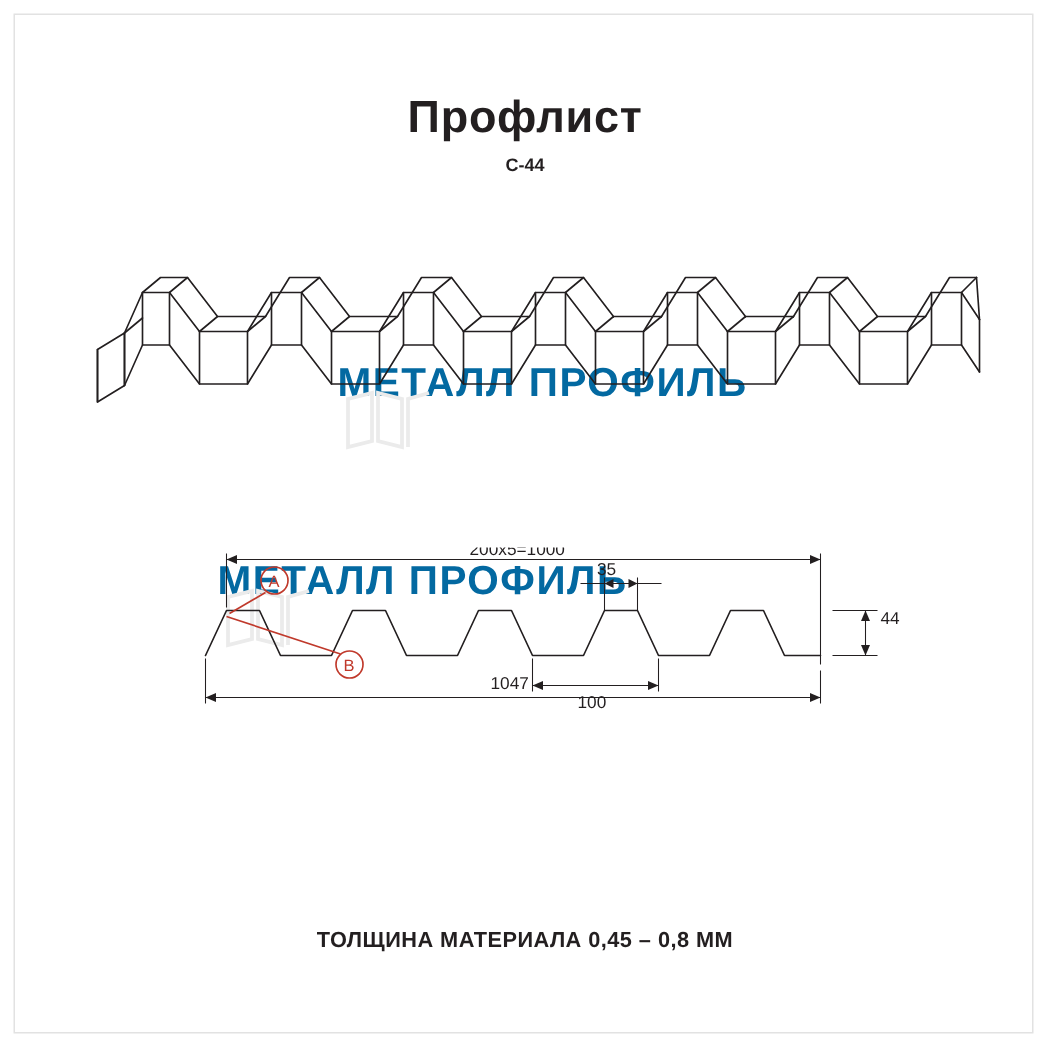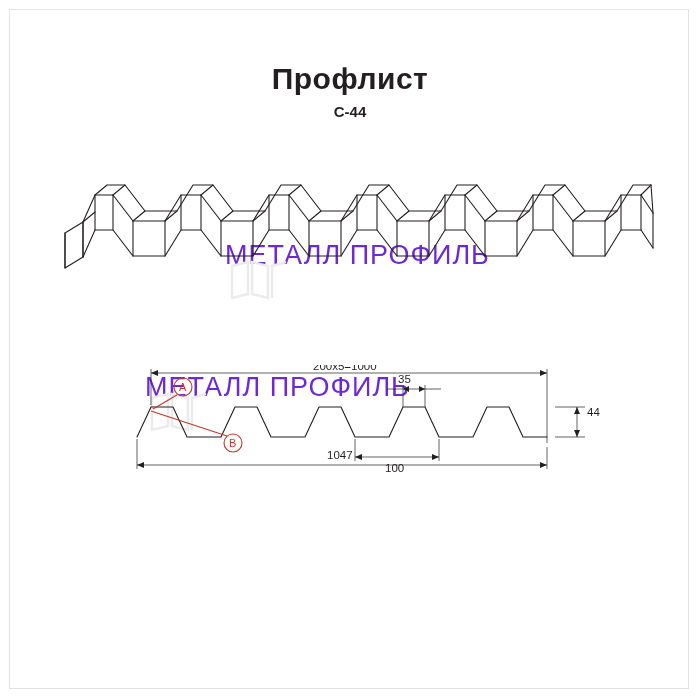--- a/index.html
+++ b/index.html
@@ -40,21 +40,21 @@
     font-weight: bold;
     letter-spacing: 0.5px;
     color: #231f20;
   }
   .subtitle {
     position: absolute;
     top: 103px;
     left: 0;
     width: 700px;
     text-align: center;
-    font-size: 15px;
+    font-size: 12px;
     font-weight: bold;
     color: #231f20;
   }
   .footer-note {
     position: absolute;
     top: 619px;
     left: 0;
     width: 700px;
     text-align: center;
     font-size: 14.5px;
@@ -73,22 +73,22 @@
     position: absolute;
     left: 115px;
     top: 365px;
     width: 510px;
     height: 130px;
   }
   .wm {
     position: absolute;
     pointer-events: none;
     user-select: none;
-    color: #6d28d9;
-    font-weight: normal;
+    color: #0369a1;
+    font-weight: bold;
     letter-spacing: 1px;
     white-space: nowrap;
   }
   .wm1 { left: 225px; top: 240px; font-size: 27px; }
   .wm2 { left: 145px; top: 372px; font-size: 27px; }
   .wm-logo {
     position: absolute;
     pointer-events: none;
   }
   svg { display: block; }
@@ -261,14 +261,15 @@
       <text class="red-txt" x="64" y="26">A</text>
 
       <g class="red">
         <circle cx="118" cy="78" r="9"></circle>
         <path d="M112 71 L36 46"></path>
       </g>
       <text class="red-txt" x="114" y="82">B</text>
     </svg>
   </div>
 
+  <div class="footer-note">ТОЛЩИНА МАТЕРИАЛА 0,45 – 0,8 ММ</div>
 
 </div>
 
 </body></html>

